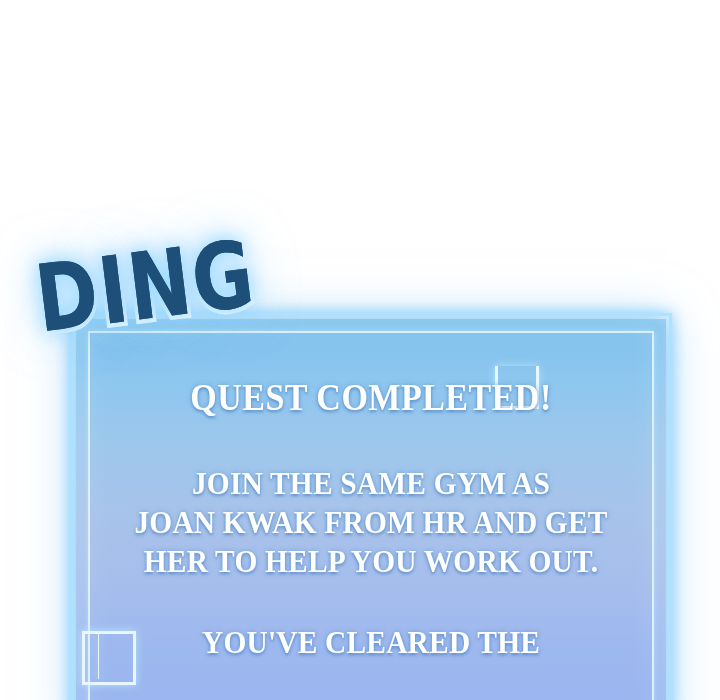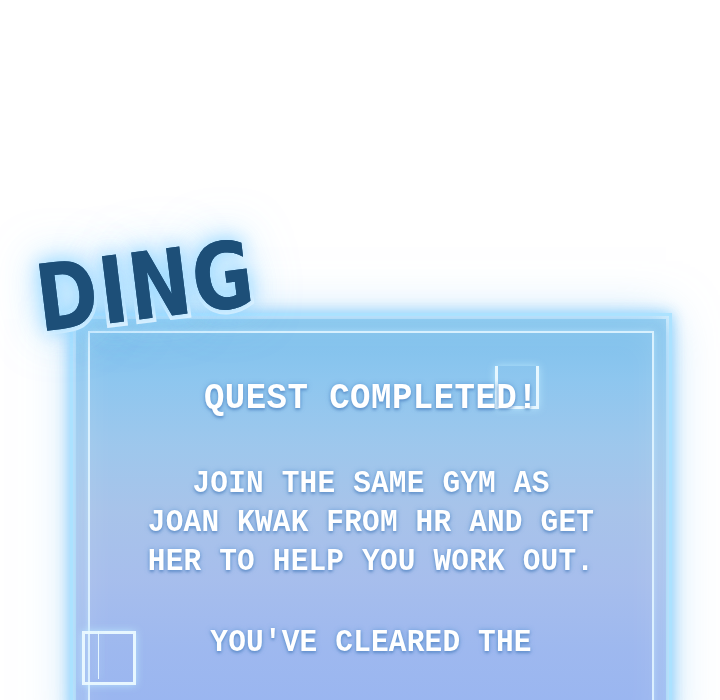--- a/index.html
+++ b/index.html
@@ -98,21 +98,21 @@
   }
 
   
   #quest-text-block {
     position: absolute;
     left: 0;
     top: 60px;
     width: 100%;
     text-align: center;
     color: #ffffff;
-    font-family: Liberation Mono, monospace;
+    font-family: Liberation Serif, serif;
     text-shadow:
       0 0 6px rgba(90,150,210,0.75),
       0 2px 3px rgba(60,110,175,0.55);
   }
 
   #quest-completed-title {
     font-size: 37px;
     font-weight: bold;
     letter-spacing: 0.5px;
     line-height: 1.05;

